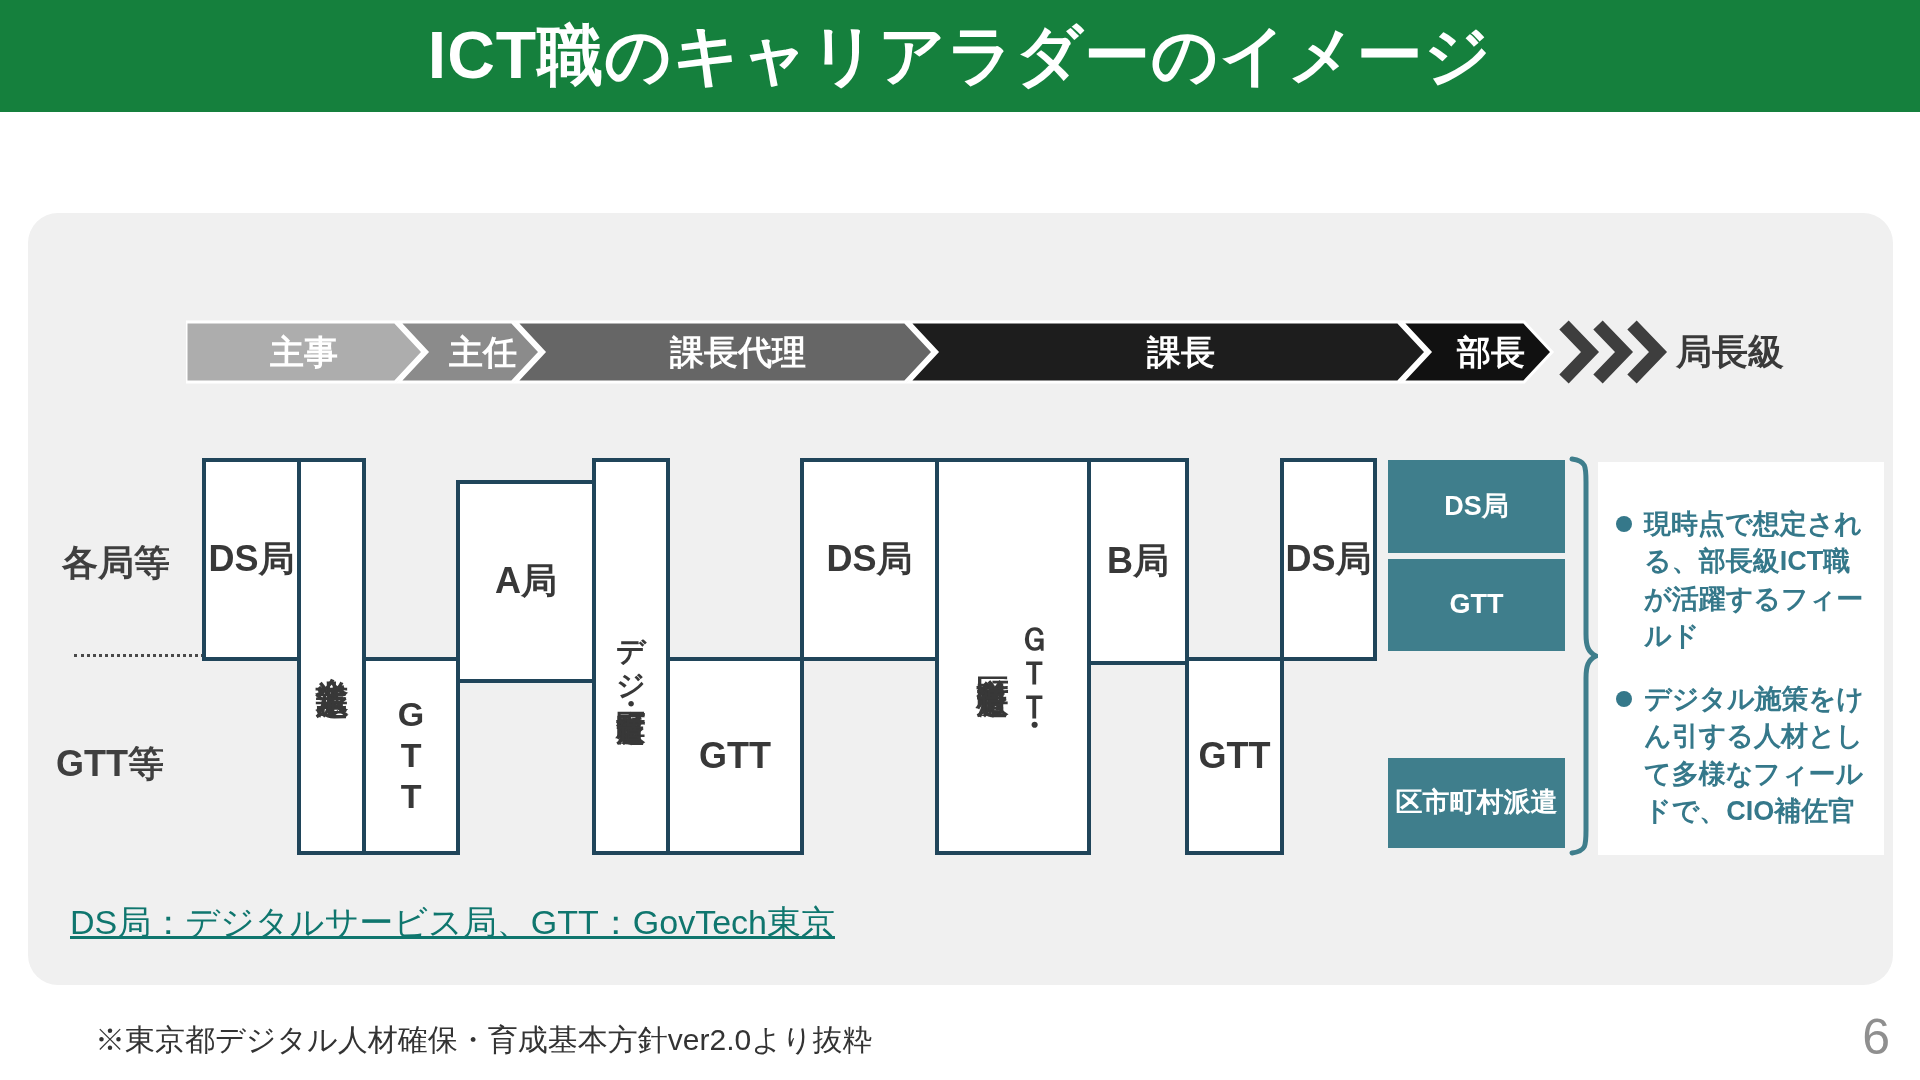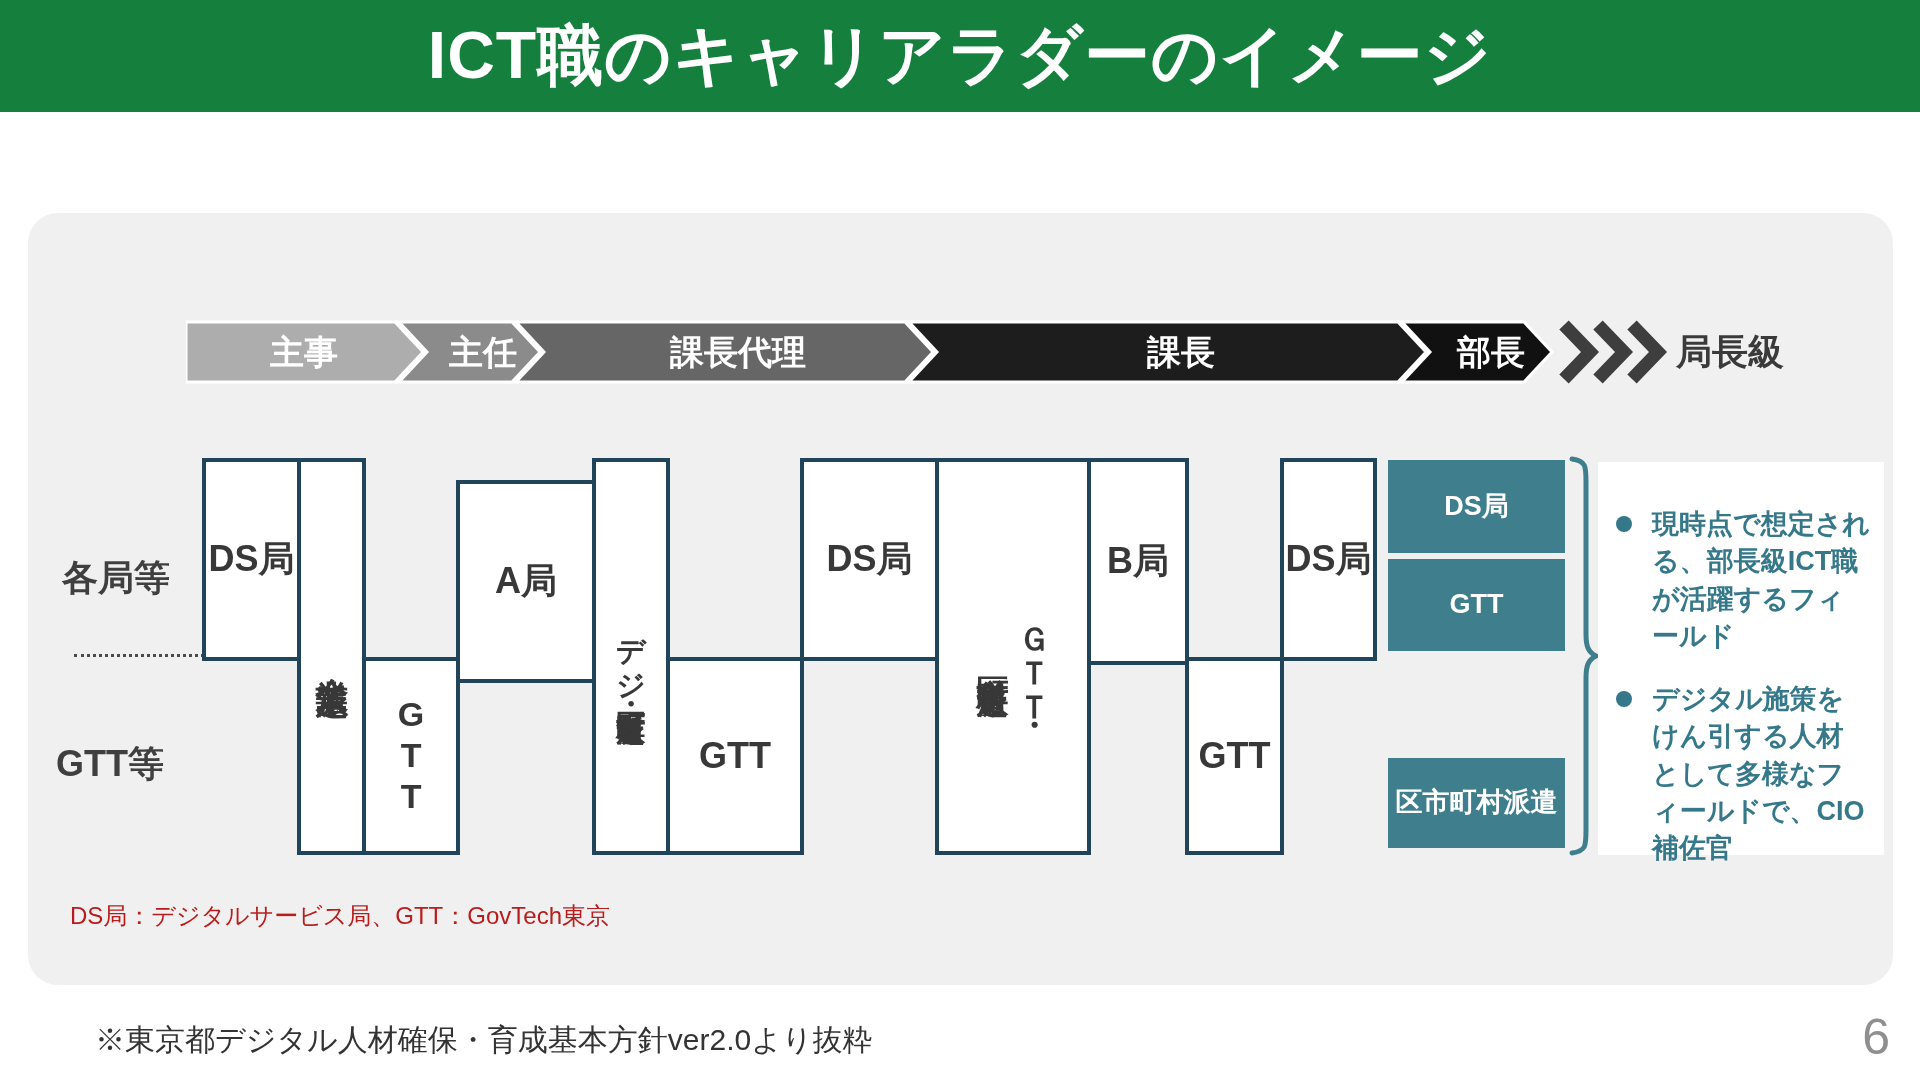--- a/index.html
+++ b/index.html
@@ -15,21 +15,21 @@
   
   .panel{position:absolute;left:28px;top:213px;width:1865px;height:772px;
          background:#F0F0F0;border-radius:30px;}
 
   
   .arrow-band{position:absolute;left:186px;top:320px;width:1604px;height:64px;}
   .arrow-band text{font-family:"Liberation Sans",sans-serif;font-weight:bold;}
 
   
   .rowlabel{position:absolute;font-weight:bold;color:#3F3F3F;font-size:36px;}
-  .rowlabel.top{left:62px;top:554px;}
+  .rowlabel.top{left:62px;top:539px;}
   .rowlabel.bottom{left:56px;top:740px;}
   .dash{position:absolute;left:74px;top:654px;width:172px;height:0;
         border-top:3px dotted #4a4a4a;}
 
   
   .box{position:absolute;background:#ffffff;border:4px solid #20455A;box-sizing:border-box;
        display:flex;align-items:center;justify-content:center;
        color:#383838;font-weight:bold;text-align:center;line-height:1.12;}
   .v{writing-mode:vertical-rl;text-orientation:upright;letter-spacing:3px;}
   .b1{left:202px;top:458px;width:99px;height:203px;font-size:36px;}
@@ -52,26 +52,26 @@
       text-align:center;white-space:pre-line;line-height:1.25;}
   .tb1{top:460px;height:93px;}
   .tb2{top:559px;height:92px;}
   .tb3{top:657px;height:95px;}
   .tb4{top:758px;height:90px;}
   .brace{position:absolute;left:1569px;top:456px;width:30px;height:400px;}
 
   
   .notes{position:absolute;left:1598px;top:462px;width:286px;height:393px;background:#ffffff;
          box-sizing:border-box;padding:44px 14px 0 18px;}
-  .bullet{display:flex;gap:20px;color:#35788A;font-weight:bold;font-size:27px;line-height:1.38;}
+  .bullet{display:flex;gap:12px;color:#35788A;font-weight:bold;font-size:27px;line-height:1.38;}
   .bullet + .bullet{margin-top:26px;}
   .dot{flex:0 0 auto;width:16px;height:16px;border-radius:50%;background:#35788A;margin-top:10px;}
 
   
-  .legend{position:absolute;left:70px;top:900px;font-size:24px;color:#b91c1c;}
+  .legend{position:absolute;left:70px;top:900px;font-size:34px;color:#0f766e;text-decoration:underline;}
   .footnote{position:absolute;left:95px;top:1020px;font-size:30px;color:#333333;}
   .pagenum{position:absolute;right:30px;top:1008px;font-size:50px;color:#8F8F8F;}
 </style>
 </head>
 <body>
 
 <div class="stage">
 
   <div class="header">
     <h1>ICT職のキャリアラダーのイメージ</h1>

